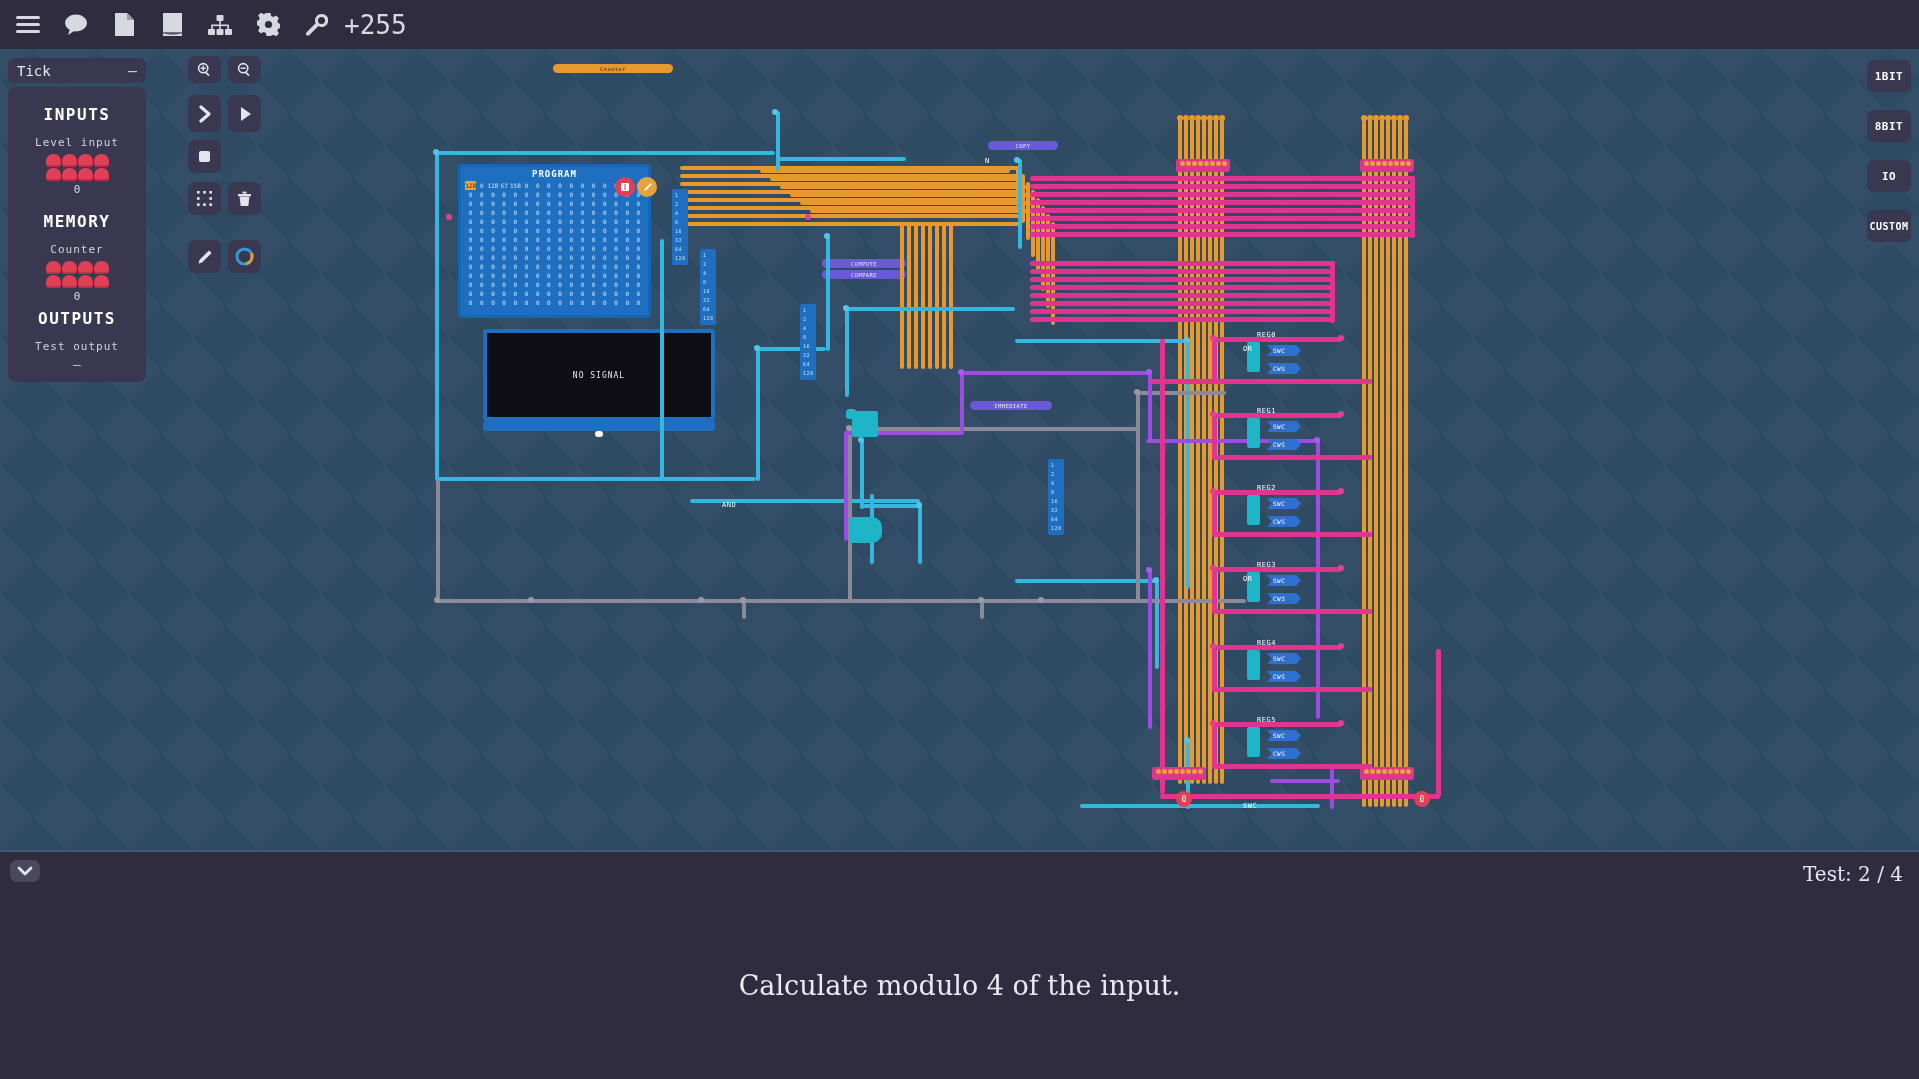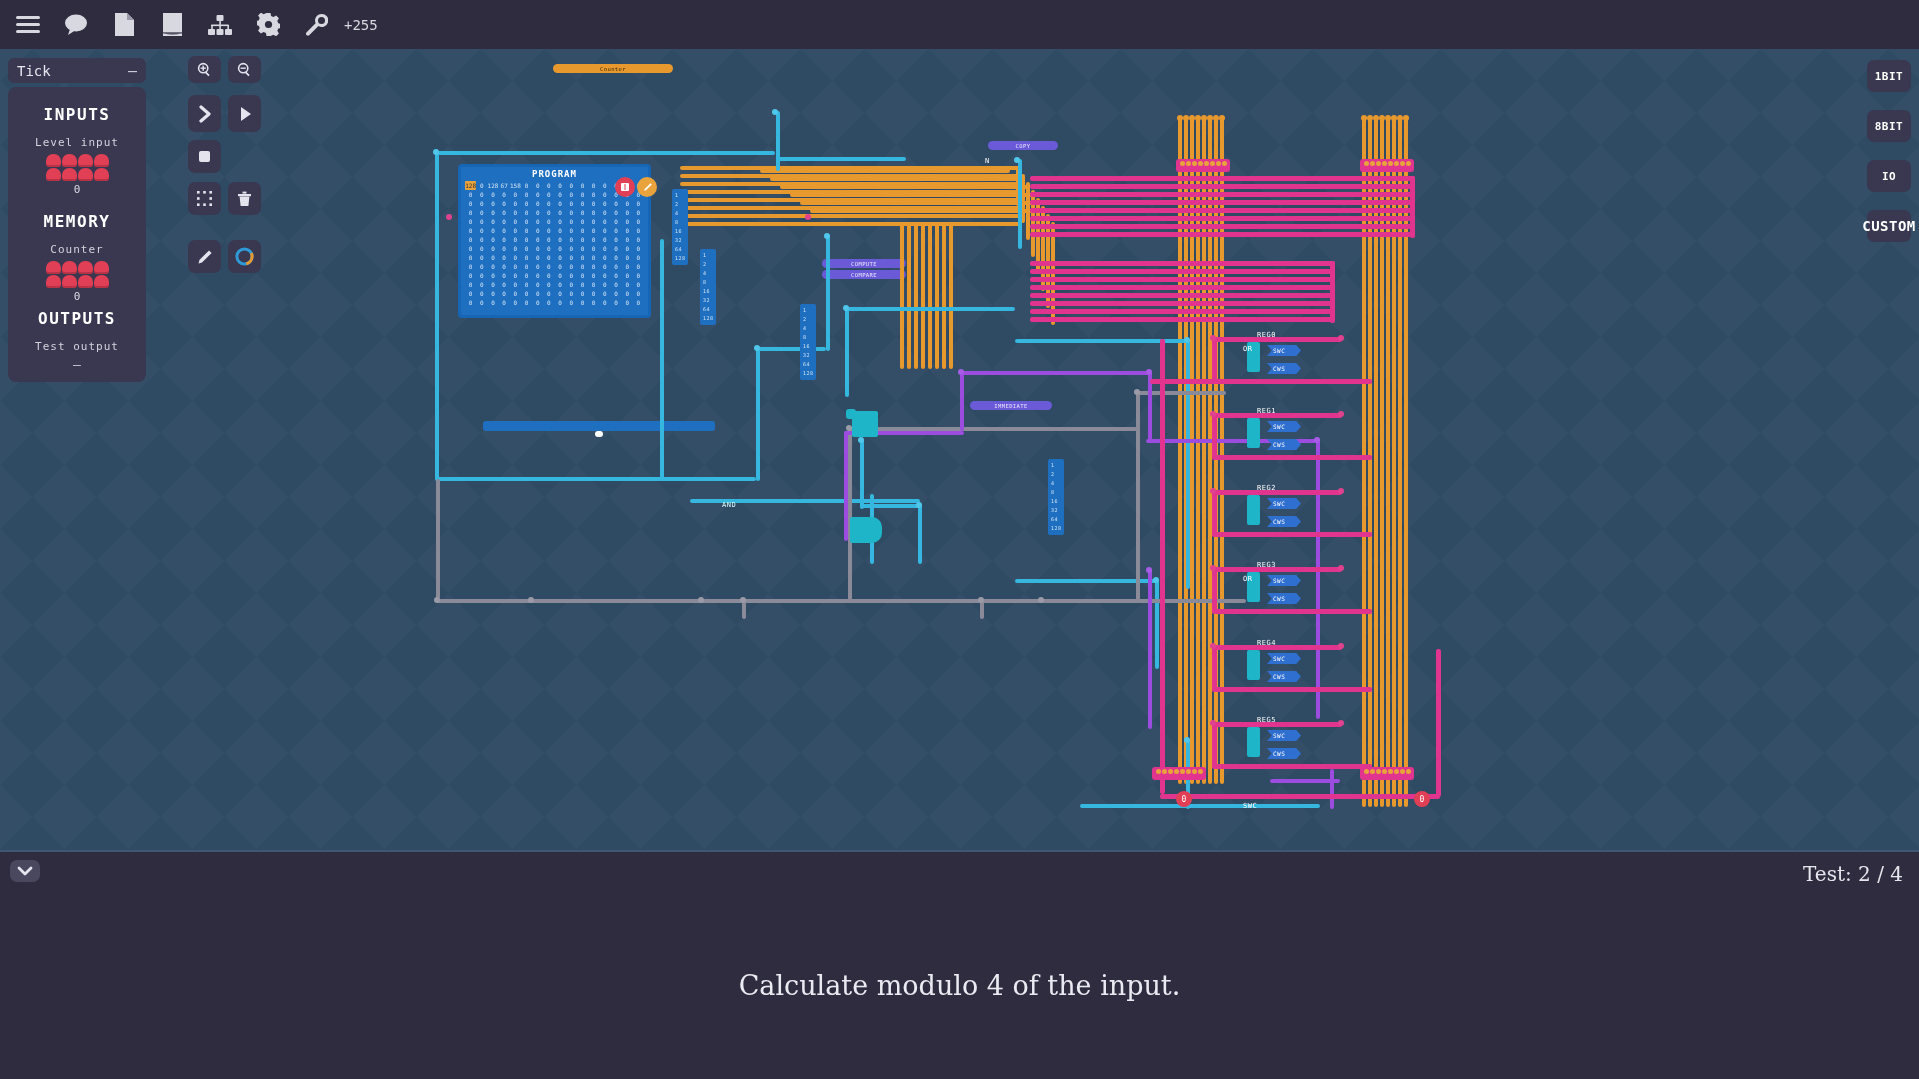--- a/index.html
+++ b/index.html
@@ -16,21 +16,21 @@
     position: absolute; left: 0; top: 0; width: 1919px; height: 49px;
     background: #2e2c3e; display: flex; align-items: center;
     padding-left: 14px; gap: 20px; z-index: 40;
   }
   .tb-icon {
     width: 28px; height: 28px; display: flex; align-items: center;
     justify-content: center; color: #d8d8e0; cursor: pointer;
   }
   .tb-icon svg { display: block; }
   .tb-count {
-    color: #d8d8e0; font-size: 14px; font-family: "DejaVu Sans Mono", monospace;
+    color: #d8d8e0; font-size: 26px; font-family: "DejaVu Sans Mono", monospace;
     letter-spacing: 0px; margin-left: -6px;
   }
   .game-title {
     position: absolute; left: 0; top: 0; width: 1919px; height: 49px;
     display: flex; align-items: center; justify-content: center;
     color: #e8a33d; font-size: 22px; letter-spacing: 4px;
     font-family: "DejaVu Sans Mono", monospace; font-weight: bold;
     pointer-events: none;
   }
 
@@ -411,20 +411,25 @@
           <rect x="1" y="1" width="8" height="8" fill="#fff" rx="1"></rect>
           <rect x="4.5" y="2" width="1" height="6" fill="#e03f55"></rect>
         </svg>
     </div>
     <div class="round-btn" style="left:637px;top:128px;background:#e8a33d;">
       <svg width="11" height="11" viewBox="0 0 11 11">
           <path d="M8.5 1.2 L9.8 2.5 L4 8.3 L2.2 8.8 L2.7 7z" fill="#fff"></path>
         </svg>
     </div>
 
+    <div class="screen-outer" style="left:483px;top:280px;width:232px;height:92px;">
+      <div class="screen-inner">
+        <span class="screen-txt">NO SIGNAL</span>
+      </div>
+    </div>
     <div class="blk" style="left:483px;top:372px;width:232px;height:10px;background:#1f6fc0;"></div>
     <div class="blk" style="left:595px;top:382px;width:8px;height:6px;background:#fff;"></div>
 
     <div class="tag" style="left:822px;top:210px;width:84px;">
       <span>COMPUTE</span>
     </div>
     <div class="tag" style="left:822px;top:221px;width:84px;">
       <span>COMPARE</span>
     </div>
     <div class="tag" style="left:970px;top:352px;width:82px;">
@@ -921,21 +926,21 @@
   <div class="rbtn" style="top:60px;">
     <span>1BIT</span>
   </div>
   <div class="rbtn" style="top:110px;">
     <span>8BIT</span>
   </div>
   <div class="rbtn" style="top:160px;">
     <span>IO</span>
   </div>
   <div class="rbtn" style="top:210px;">
-    <span style="font-size:14px;">CUSTOM</span>
+    <span style="font-size:10px;">CUSTOM</span>
   </div>
 
   <div class="bottombar">
     <div class="divline"></div>
     <div class="chev-btn">
       <svg width="16" height="11" viewBox="0 0 16 11">
           <path d="M2 2 L8 8 L14 2" fill="none" stroke="#e4e4ee" stroke-width="2.8" stroke-linecap="round" stroke-linejoin="round"></path>
         </svg>
     </div>
     <div class="test-label">Test: 2 / 4</div>

